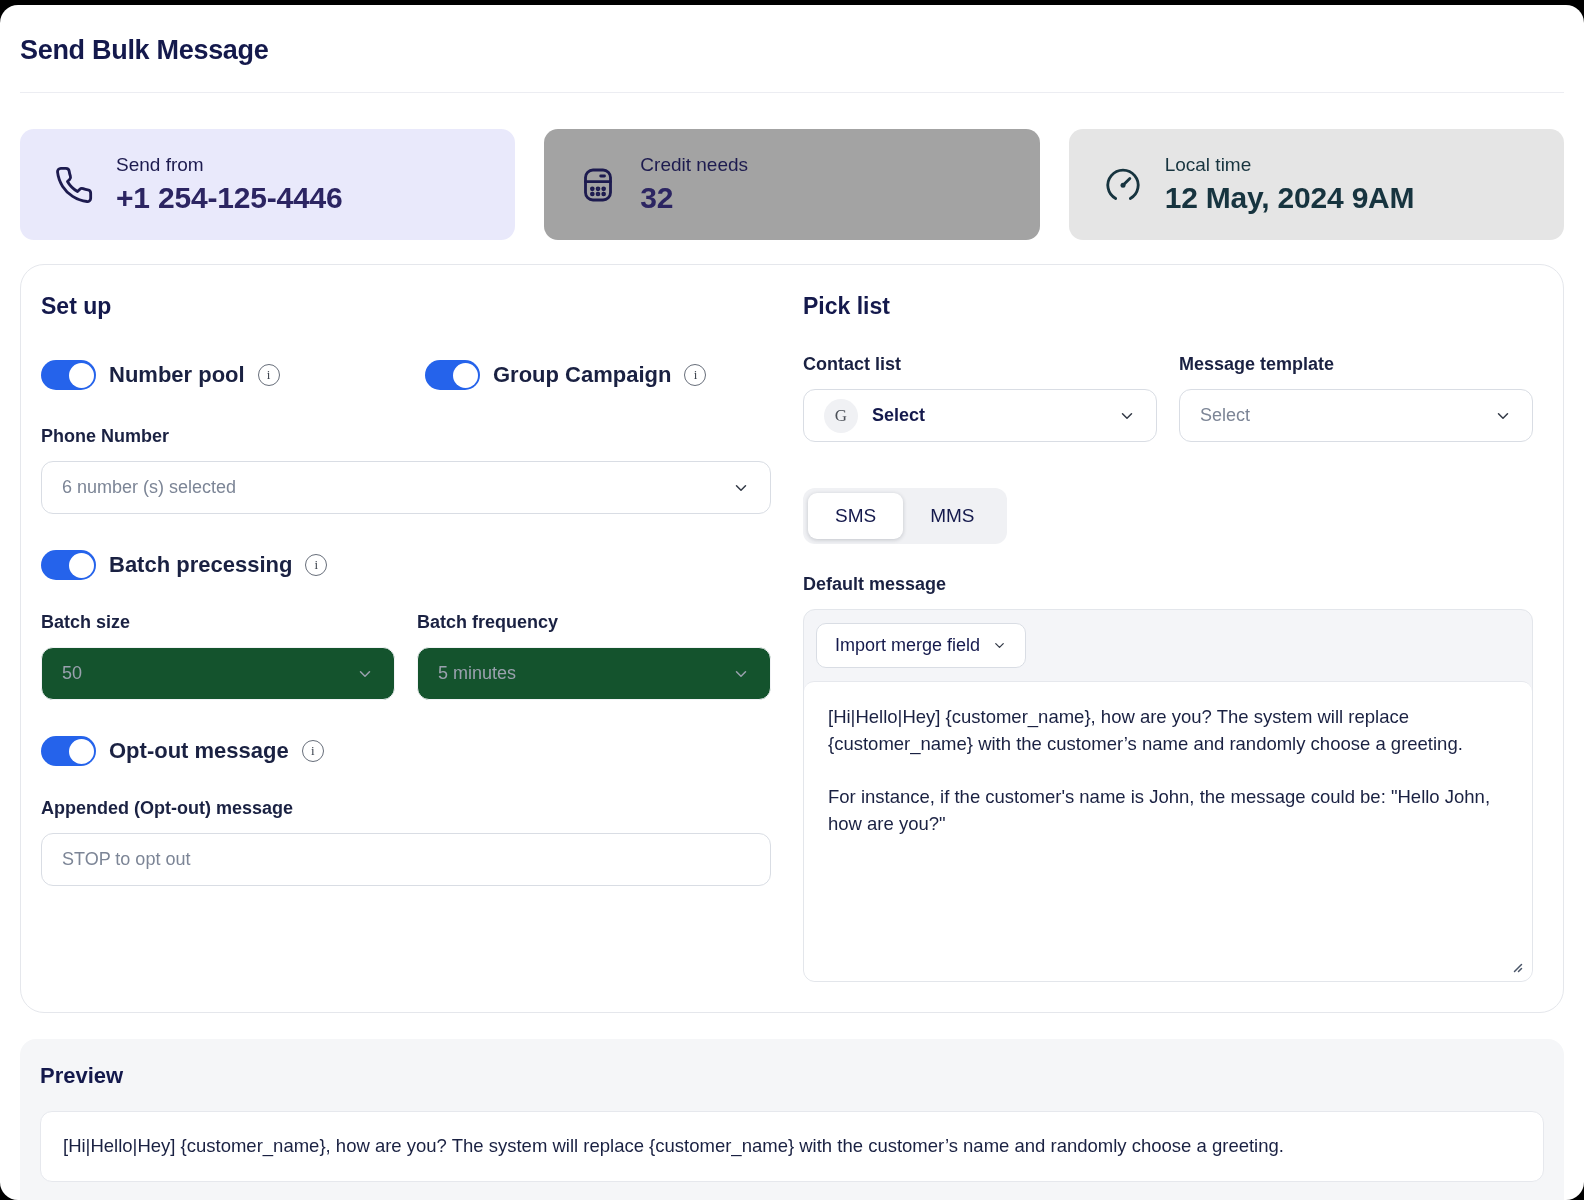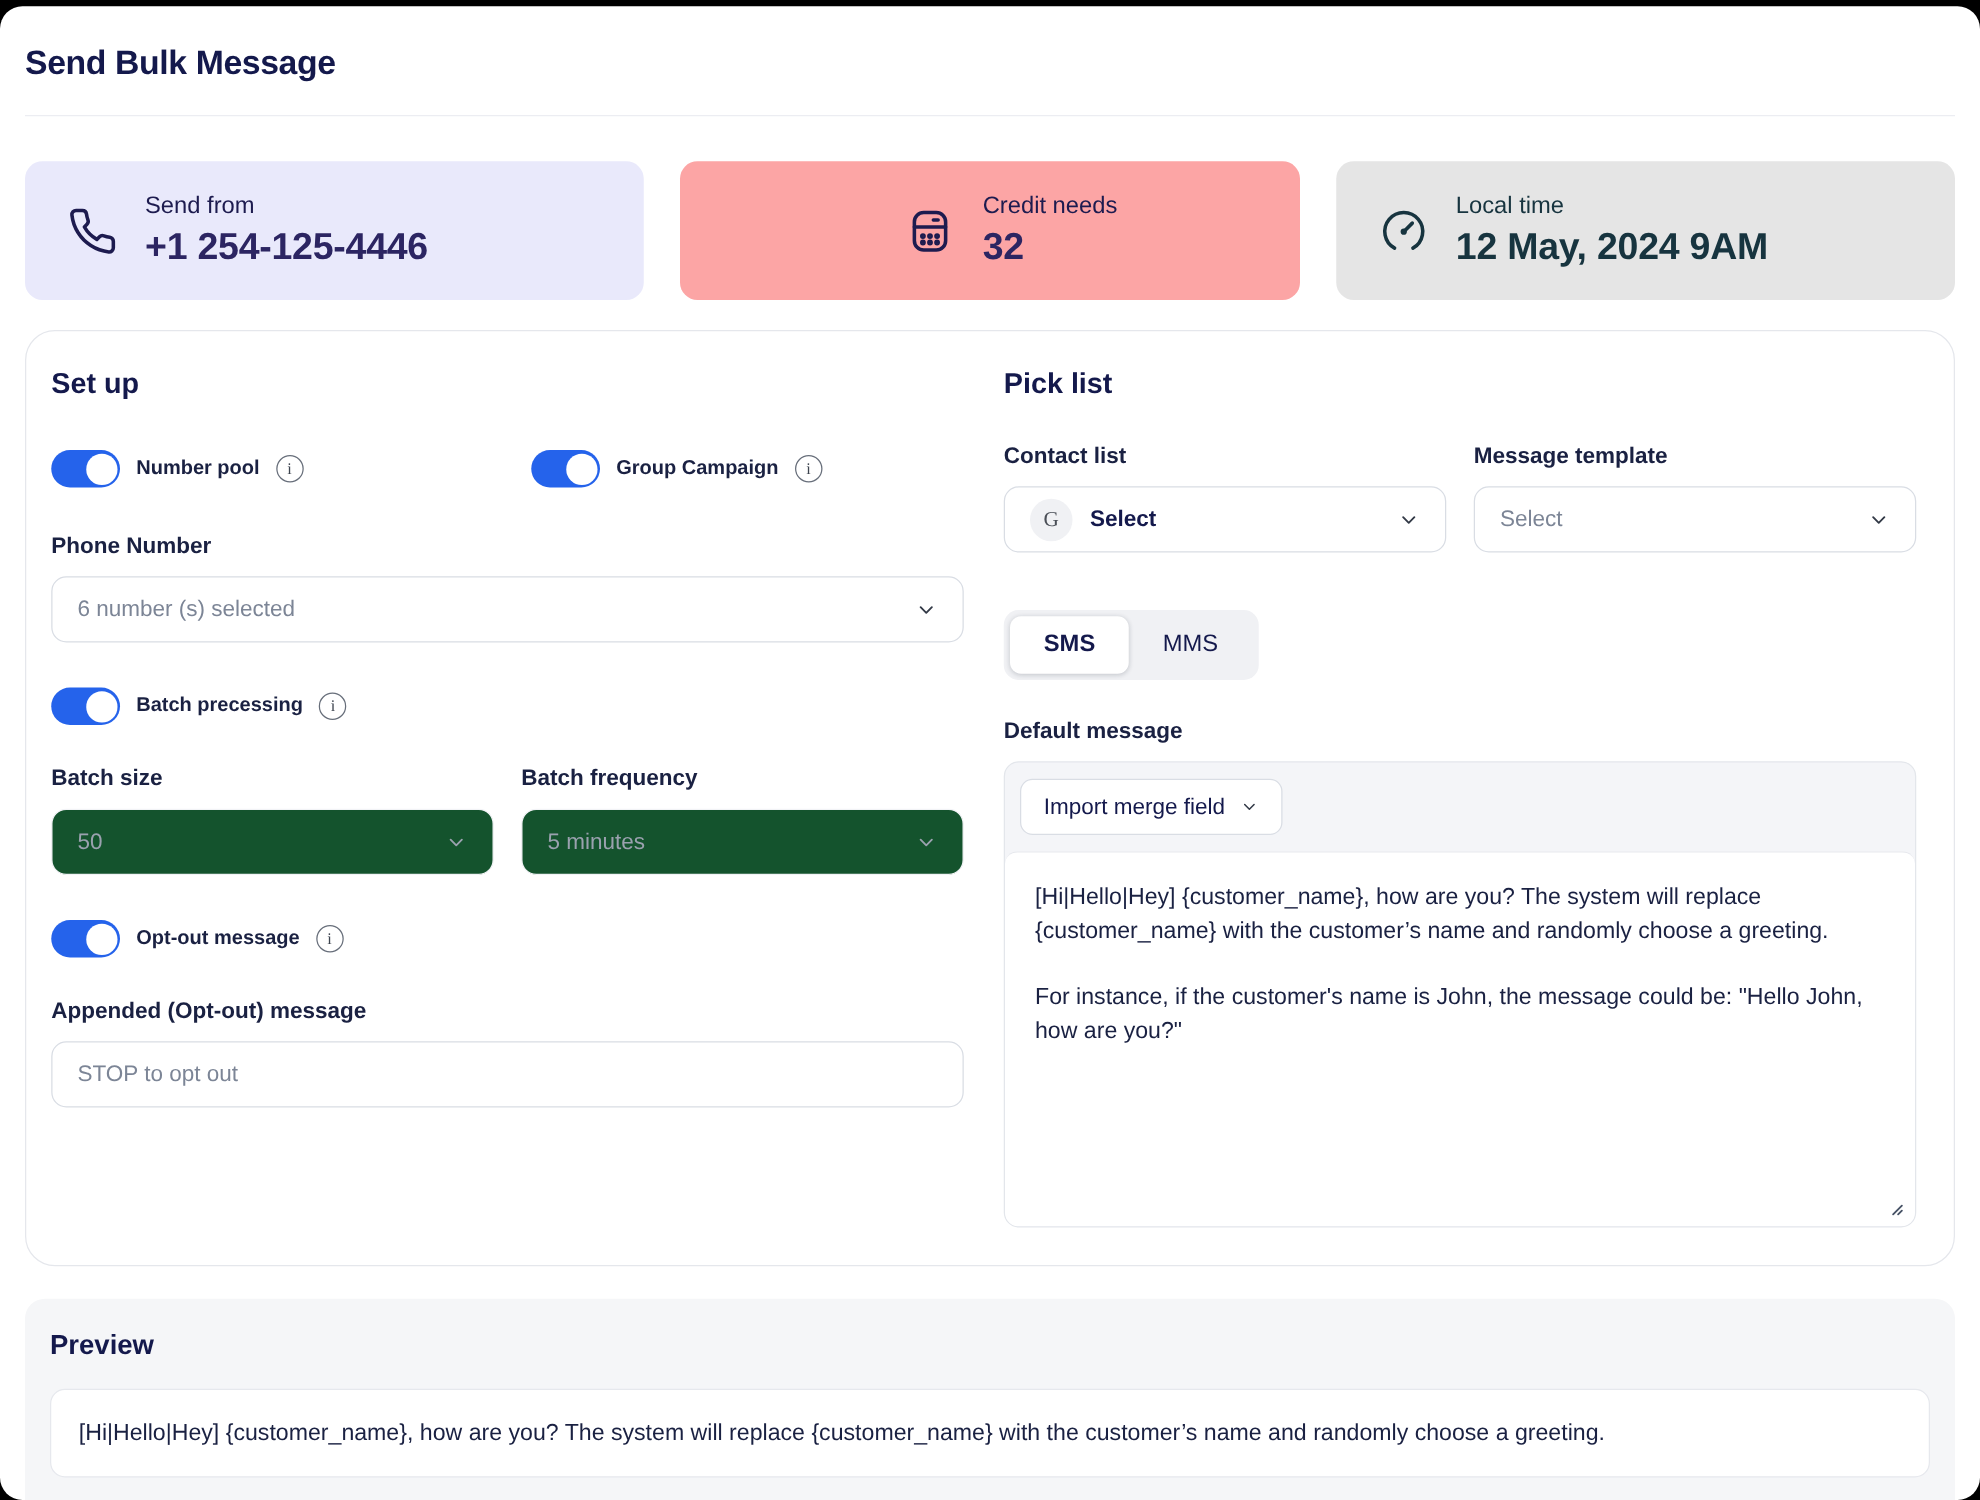--- a/index.html
+++ b/index.html
@@ -16,42 +16,42 @@
   }
   
   .header { padding: 30px 20px 0; }
   .page-title { font-size: 27px; font-weight: 700; color: #14194C; letter-spacing: -0.3px; }
   .header-divider { margin: 26px 20px 0; border: none; border-top: 1px solid #ECEDF2; }
 
   
   .cards { margin: 36px 20px 0; display: grid; grid-template-columns: repeat(3, 1fr); gap: 29px; }
   .card { height: 111px; border-radius: 14px; display: flex; align-items: center; padding-left: 34px; gap: 22px; }
   .card-send-from { background: #E9E9FB; }
-  .card-credit { background: #fca5a5; justify-content: center; }
+  .card-credit { background: #a3a3a3; }
   .card-time { background: #e5e5e5; }
   .card-icon { width: 40px; height: 40px; flex: none; }
   .card-label { font-size: 19px; color: #1D1B4F; font-weight: 500; }
   .card-value { font-size: 30px; font-weight: 700; color: #2C2562; margin-top: 5px; letter-spacing: -0.2px; }
   .card-time .card-label, .card-time .card-value { color: #17343F; }
 
   
   .panel {
     margin: 24px 20px 0; border: 1px solid #E5E7EC; border-radius: 24px;
     padding: 28px 30px 30px 20px;
     display: grid; grid-template-columns: 1fr 1fr; column-gap: 32px;
   }
   .section-heading { font-size: 23px; font-weight: 700; color: #14194C; }
 
   
   .toggle-row { display: flex; margin-top: 40px; }
   .toggle-group { display: flex; align-items: center; gap: 13px; }
   .toggle-group.first { width: 384px; flex: none; }
   .toggle { width: 55px; height: 30px; border-radius: 16px; background: #2563EB; position: relative; flex: none; cursor: pointer; }
   .toggle .knob { position: absolute; top: 2.5px; right: 2.5px; width: 25px; height: 25px; border-radius: 50%; background: #fff; }
-  .toggle-label { font-size: 16px; font-weight: 600; color: #1A2142; text-align: right; }
+  .toggle-label { font-size: 22px; font-weight: 600; color: #1A2142; text-align: right; }
   .info {
     width: 22px; height: 22px; border-radius: 50%; border: 1.6px solid #676E7A; flex: none;
     display: flex; align-items: center; justify-content: center;
     font-family: "Liberation Serif", serif; font-size: 13px; color: #3C434E; cursor: pointer;
   }
 
   
   .field-label { font-size: 18px; font-weight: 600; color: #1A2142; }
   .mt36 { margin-top: 36px; }
   .mt34 { margin-top: 34px; }
@@ -75,21 +75,21 @@
   .avatar {
     width: 34px; height: 34px; border-radius: 50%; background: #F0F1F4;
     display: flex; align-items: center; justify-content: center;
     font-family: "Liberation Serif", serif; font-size: 17px; color: #4A4F57;
   }
   .select-value { color: #14194C; font-weight: 600; }
 
   
   .tabs { margin-top: 46px; display: inline-flex; background: #F0F1F4; border-radius: 12px; padding: 5px; }
   .tab { padding: 12px 27px; font-size: 19px; color: #14194C; border-radius: 9px; cursor: pointer; background: transparent; border: none; font-family: inherit; }
-  .tab.active { background: #fff; font-weight: 700; box-shadow: 0 1px 4px rgba(16,24,40,0.20); }
+  .tab.active { background: #fff; font-weight: 400; box-shadow: 0 1px 4px rgba(16,24,40,0.20); }
 
   
   .msg-box {
     margin-top: 14px; border: 1px solid #E3E6EB; border-radius: 12px; background: #F4F5F8;
     overflow: hidden; display: flex; flex-direction: column; height: 373px;
   }
   .msg-header { padding: 13px 12px; flex: none; }
   .import-btn {
     display: inline-flex; align-items: center; gap: 12px;
     background: #fff; border: 1px solid #D9DDE4; border-radius: 10px;

